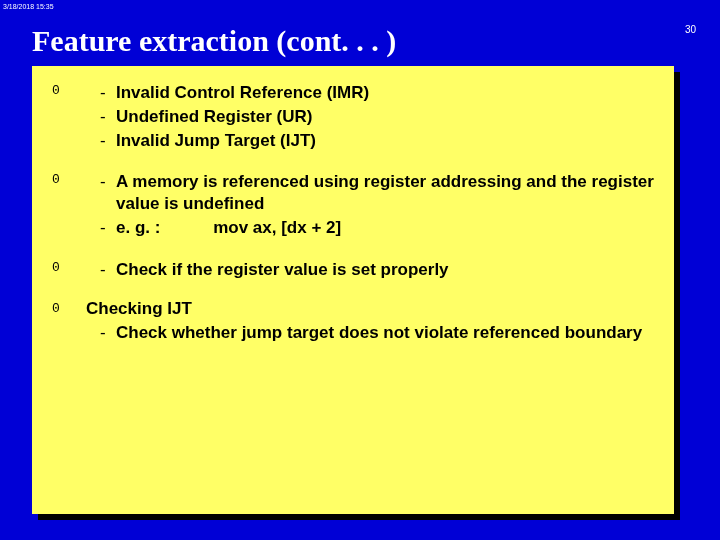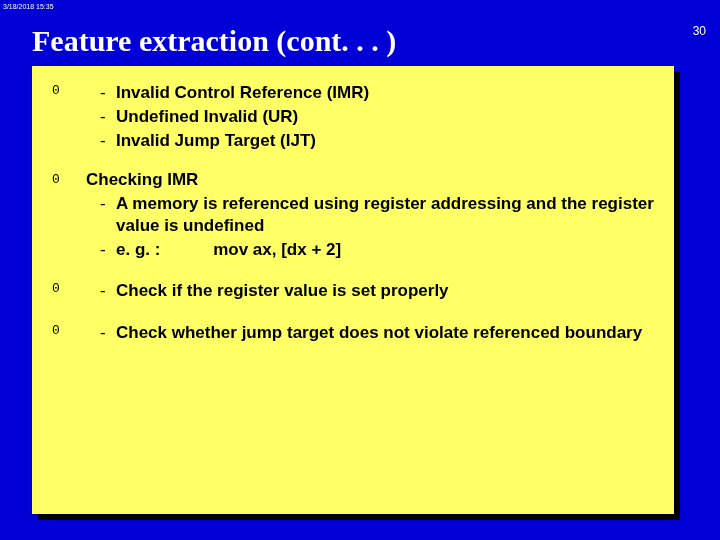--- a/index.html
+++ b/index.html
@@ -23,23 +23,23 @@
     top: 24px;
     left: 32px;
     color: #fff;
     font-family: "Times New Roman", serif;
     font-size: 30px;
     font-weight: bold;
   }
   .slidenum {
     position: absolute;
     top: 24px;
-    right: 14px;
+    right: 24px;
     color: #fff;
-    font-size: 12px;
+    font-size: 10px;
   }
   .content-shadow {
     position: absolute;
     top: 72px;
     left: 38px;
     width: 642px;
     height: 448px;
     background: #000;
   }
   .content {
@@ -93,33 +93,32 @@
 
   <div class="item">
     <div class="bullet-o">0</div>
     <div class="item-body">
       <div class="sub">
         <div class="dash">-</div>
         <div class="sub-text">Invalid Control Reference (IMR)</div>
       </div>
       <div class="sub">
         <div class="dash">-</div>
-        <div class="sub-text">Undefined Invalid (UR)</div>
+        <div class="sub-text">Undefined Register (UR)</div>
       </div>
       <div class="sub">
         <div class="dash">-</div>
         <div class="sub-text">Invalid Jump Target (IJT)</div>
       </div>
     </div>
   </div>
 
   <div class="item">
     <div class="bullet-o">0</div>
     <div class="item-body">
-      <div>Checking IMR</div>
       <div class="sub">
         <div class="dash">-</div>
         <div class="sub-text">A memory is referenced using register addressing and the register value is undefined</div>
       </div>
       <div class="sub">
         <div class="dash">-</div>
         <div class="sub-text">
           <span>e. g. :</span>
           <span class="eg-code">mov ax, [dx + 2]</span>
         </div>
@@ -133,20 +132,21 @@
       <div class="sub">
         <div class="dash">-</div>
         <div class="sub-text">Check if the register value is set properly</div>
       </div>
     </div>
   </div>
 
   <div class="item" style="margin-bottom:0">
     <div class="bullet-o">0</div>
     <div class="item-body">
+      <div>Checking IJT</div>
       <div class="sub">
         <div class="dash">-</div>
         <div class="sub-text">Check whether jump target does not violate referenced boundary</div>
       </div>
     </div>
   </div>
 
 </div>
 
 </body></html>

